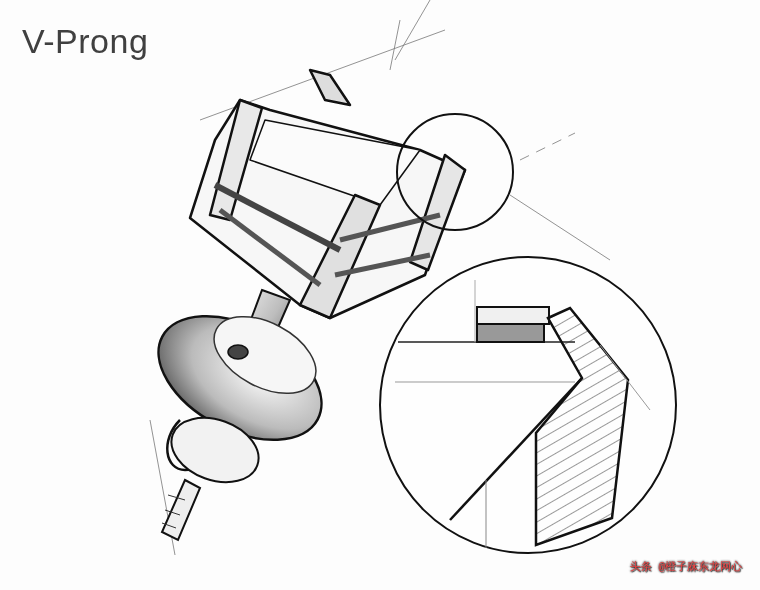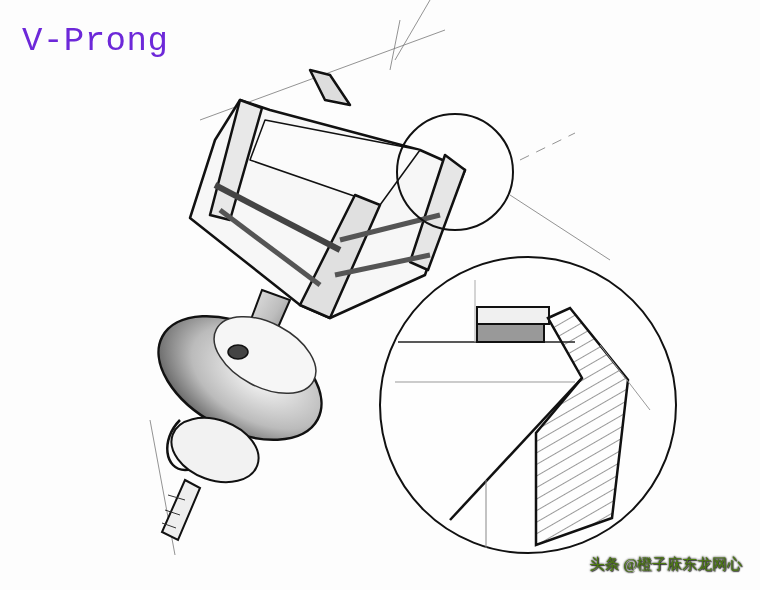--- a/index.html
+++ b/index.html
@@ -1,19 +1,19 @@
 <!DOCTYPE html>
 <html><head>
 <meta charset="utf-8">
 <style>
   html, body { margin:0; padding:0; background:#fdfdfd; }
   .canvas { position:relative; width:760px; height:590px; overflow:hidden; background:#fdfdfd; }
-  .title { position:absolute; left:22px; top:22px; font-family:Liberation Mono, monospace; font-size:34px; color:#6d28d9; letter-spacing:0.5px; }
+  .title { position:absolute; left:22px; top:22px; font-family:Liberation Sans, sans-serif; font-size:34px; color:#404040; letter-spacing:0.5px; }
   .art { position:absolute; left:0; top:0; }
-  .watermark { position:absolute; right:18px; bottom:16px; font-family:Liberation Serif, serif; font-size:15px; color:#4d7c0f; text-shadow: 0 0 2px #333, 0 0 2px #333, 1px 1px 1px #333; }
+  .watermark { position:absolute; right:18px; bottom:16px; font-family:Liberation Mono, monospace; font-size:11px; color:#ef4444; text-shadow: 0 0 2px #333, 0 0 2px #333, 1px 1px 1px #333; }
 </style>
 </head>
 <body>
 
 <div class="canvas">
   <div class="title">V-Prong</div>
 
   <svg class="art" width="760" height="590" viewBox="0 0 760 590">
     <defs>
       <pattern id="hatch" width="10" height="10" patternUnits="userSpaceOnUse" patternTransform="rotate(60)">

